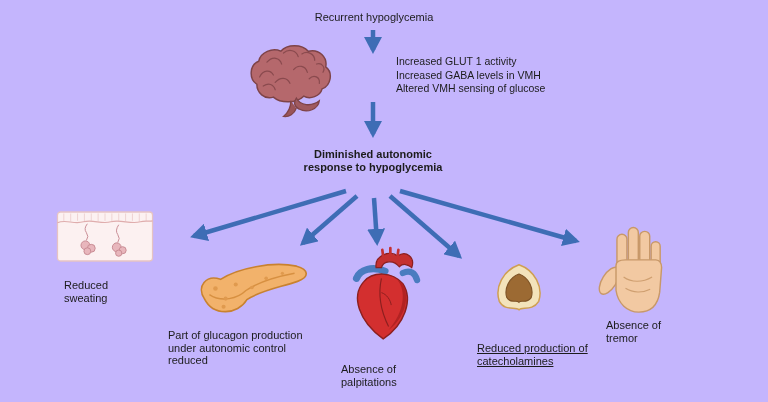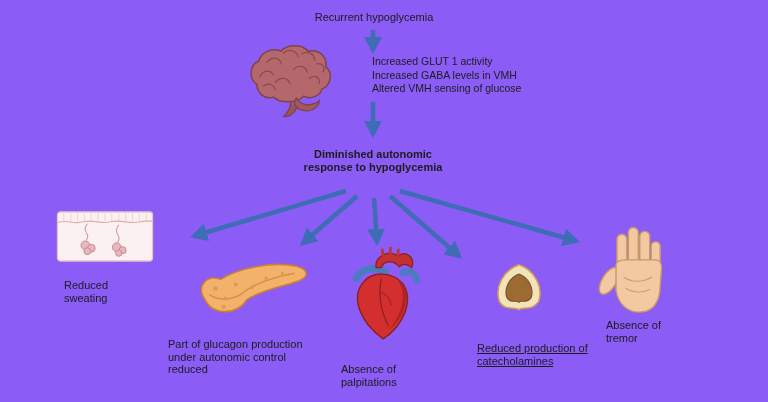--- a/index.html
+++ b/index.html
@@ -1,34 +1,34 @@
 <!DOCTYPE html>
 <html><head>
 <meta charset="utf-8">
 <style>
   html,body{margin:0;padding:0;background:#fff;}
   .canvas{
-    position:relative;width:768px;height:402px;background:#8b5cf6;overflow:hidden;
+    position:relative;width:768px;height:402px;background:#c4b5fd;overflow:hidden;
     font-family:"Liberation Sans",sans-serif;color:#1c1c1c;
   }
   .abs{position:absolute;}
   .node{white-space:pre-line;}
   .title-node{left:274px;top:11px;width:200px;text-align:center;font-size:11px;}
-  .mechanisms{left:372px;top:55px;font-size:10.5px;line-height:13.5px;text-align:left;}
+  .mechanisms{left:396px;top:55px;font-size:10.5px;line-height:13.5px;text-align:left;}
   .central-node{left:293px;top:148px;width:160px;text-align:center;font-size:11px;line-height:13px;font-weight:bold;}
   .organ svg{display:block;width:100%;height:100%;}
   .organ-brain{left:243px;top:42px;width:92px;height:79px;}
   .organ-skin{left:56px;top:208px;width:98px;height:57px;}
   .organ-pancreas{left:193px;top:254px;width:122px;height:73px;}
   .organ-heart{left:344px;top:246px;width:82px;height:103px;}
   .organ-adrenal{left:486px;top:260px;width:66px;height:62px;}
   .organ-hand{left:597px;top:218px;width:76px;height:97px;}
   .outcome-label{font-size:11px;line-height:12.5px;white-space:pre-line;}
   .label-skin{left:64px;top:279px;width:84px;}
-  .label-pancreas{left:168px;top:338px;width:158px;}
+  .label-pancreas{left:168px;top:329px;width:158px;}
   .label-heart{left:341px;top:363px;width:100px;}
   .label-adrenal{left:477px;top:342px;width:144px;text-decoration:underline;}
   .label-hand{left:606px;top:319px;width:84px;}
   .arrow-layer{left:0;top:0;width:768px;height:402px;pointer-events:none;}
 </style>
 </head>
 <body>
 
 <div class="canvas">
 

